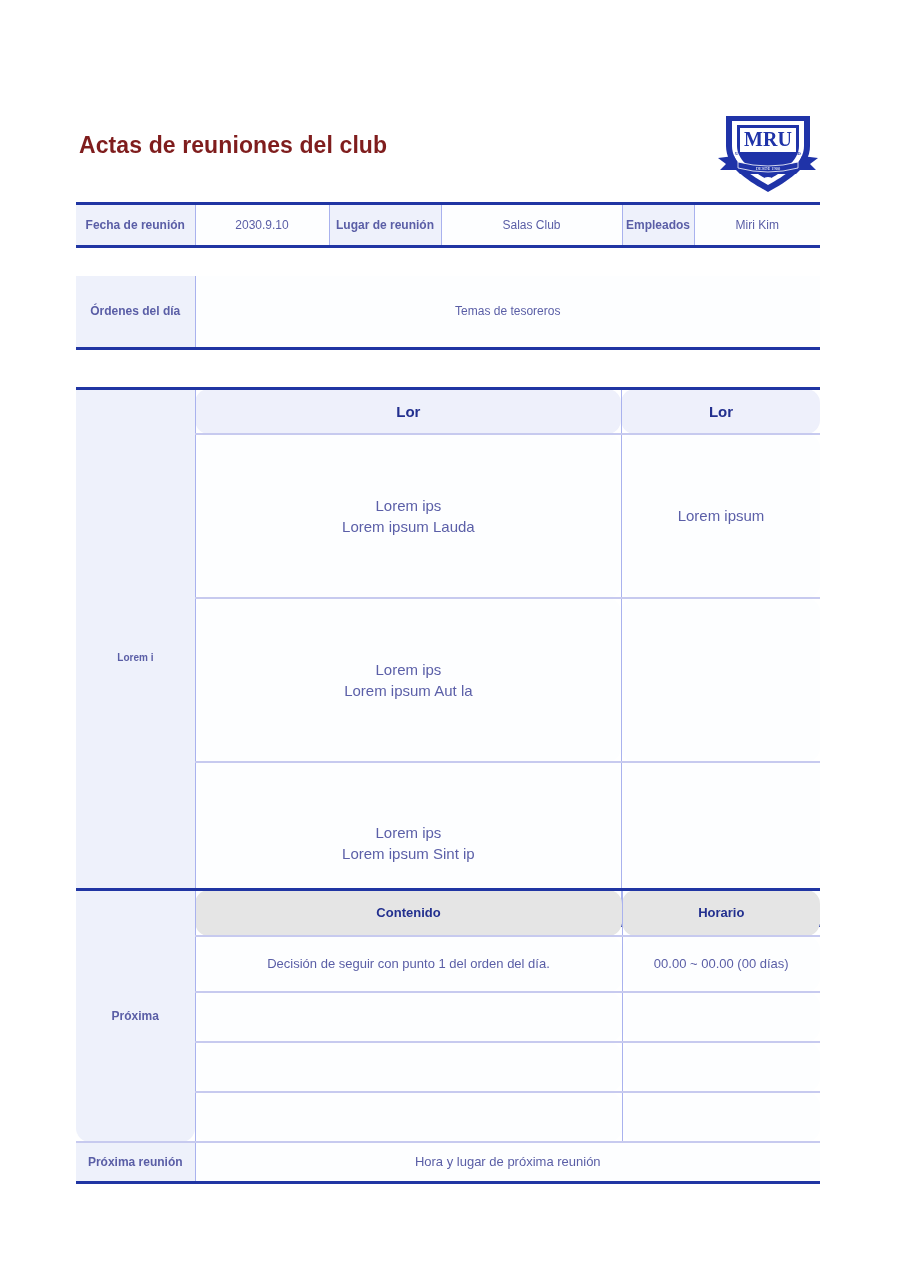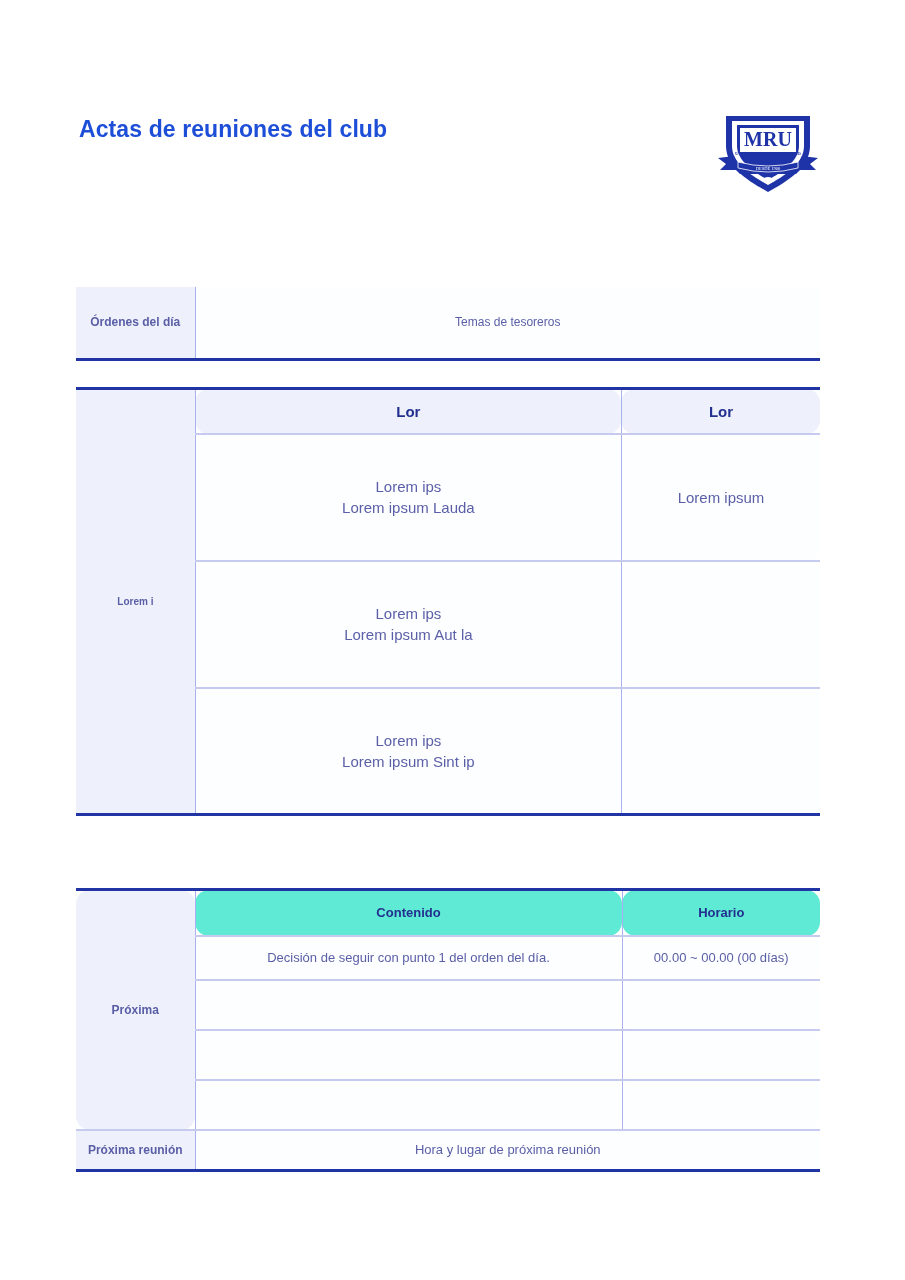--- a/index.html
+++ b/index.html
@@ -1,48 +1,48 @@
 <!DOCTYPE html>
 <html><head>
 <meta charset="utf-8">
 <style>
   html, body { margin: 0; padding: 0; background: #ffffff; }
   body { width: 905px; height: 1280px; position: relative; font-family: "Liberation Sans", "DejaVu Sans", sans-serif; color: #4b4f99; }
-  .title { position: absolute; left: 79px; top: 116px; font-size: 23px; font-weight: bold; color: #1d4ed8; letter-spacing: 0.1px; }
+  .title { position: absolute; left: 79px; top: 132px; font-size: 23px; font-weight: bold; color: #7f1d1d; letter-spacing: 0.1px; }
   .logo { position: absolute; left: 716px; top: 112px; width: 104px; height: 82px; }
 
   .tbl { position: absolute; left: 76px; width: 744px; border-collapse: collapse; table-layout: fixed; }
   .tbl td { text-align: center; vertical-align: middle; padding: 0; font-size: 12px; color: #5a5ea6; }
   .lbl { background: #eef1fb; color: #222f8f; font-weight: bold; font-size: 12.5px; }
   .val { background: #fdfeff; }
   .thick-top { border-top: 3px solid #2035a3; }
   .thick-bot { border-bottom: 3px solid #2035a3; }
   .vline { border-left: 1px solid #a9b2ee; }
   .hline { border-bottom: 1px solid #c5c9f0; }
   .hline2 { border-bottom: 2px solid #c7caef; border-radius: 14px; }
 
   #t1 { top: 202px; }
   #t1 tr.r1 { height: 43px; }
   #t1 tr.r2 { height: 41px; }
-  #t2 { top: 287px; padding-left: 48px; }
+  #t2 { top: 276px; padding-left: 48px; }
   #t2 tr { height: 72px; }
 
   #t3 { top: 387px; }
   #t3 .hdr { height: 45px; }
-  #t3 .row { height: 127px; }
+  #t3 .row { height: 164px; }
   #t3 .hcell { background: #eef0fb; color: #23308f; font-weight: bold; font-size: 15px; }
   #t3 .body-cell { font-size: 15px; color: #5b5fa8; line-height: 21px; }
   #t3 .side { font-size: 10px; }
 
   #t4 { top: 888px; }
   #t4 .hdr { height: 46px; }
-  #t4 .row1 { height: 44px; }
+  #t4 .row1 { height: 56px; }
   #t4 .rowx { height: 50px; }
   #t4 .next { height: 41px; }
-  #t4 .hcell { background: #5eead4; color: #23308f; font-weight: bold; font-size: 13px; }
+  #t4 .hcell { background: #e5e5e5; color: #23308f; font-weight: bold; font-size: 13px; }
   #t4 td.c { font-size: 13px; }
   .line2 { display: block; }
 </style>
 </head>
 <body>
 
 <div class="title">Actas de reuniones del club</div>
 
 <div class="logo">
   <svg width="104" height="82" viewBox="0 0 104 82">
@@ -62,20 +62,28 @@
 <table class="tbl thick-top thick-bot" id="t1">
   <colgroup>
     <col style="width:119px">
       <col style="width:134px">
       <col style="width:112px">
       <col style="width:181px">
       <col style="width:72px">
       <col style="width:126px">
   </colgroup>
   <tbody>
+      <tr class="r1 hline">
+    <td class="lbl hline">Fecha de reunión</td>
+    <td class="val vline hline">2030.9.10</td>
+    <td class="lbl vline hline">Lugar de reunión</td>
+    <td class="val vline hline">Salas Club</td>
+    <td class="lbl vline hline">Empleados</td>
+    <td class="val vline hline">Miri Kim</td>
+  </tr>
 </tbody>
   </table>
 
 <table class="tbl thick-bot" id="t2">
   <colgroup>
       <col style="width:119px">
       <col style="width:625px">
     </colgroup>
   <tbody>
       <tr>

